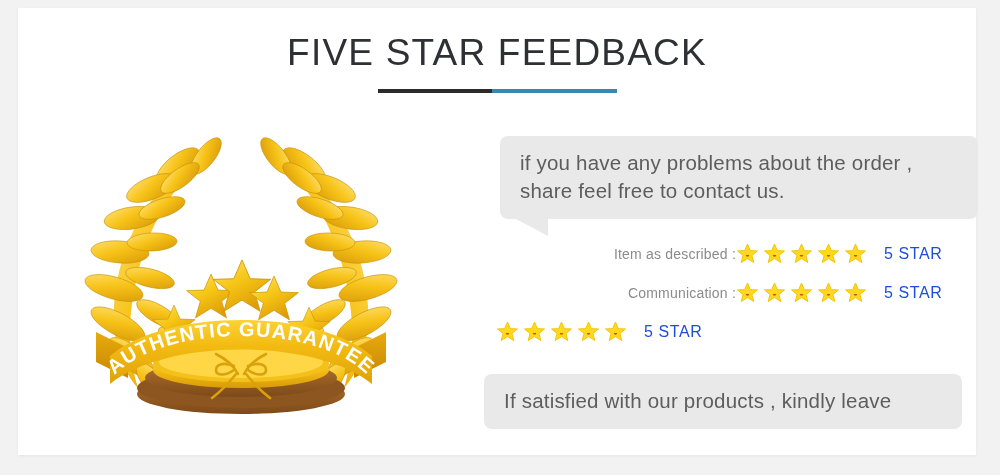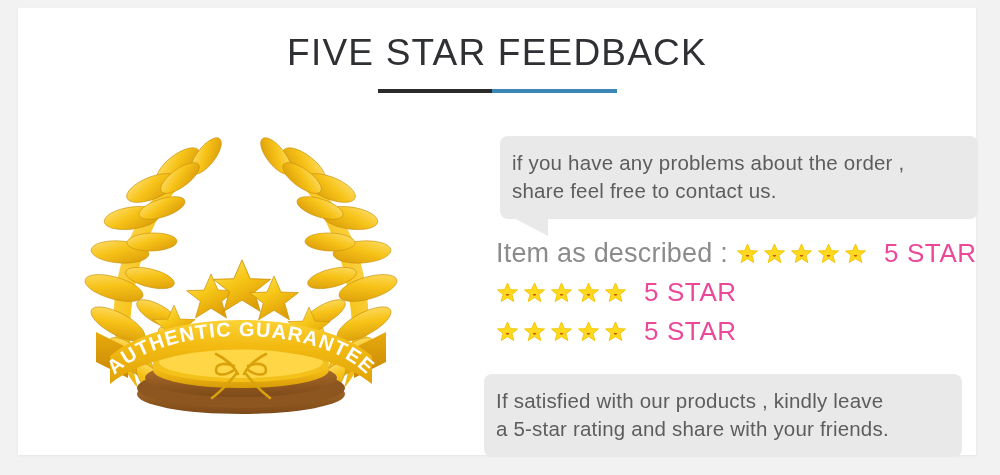--- a/index.html
+++ b/index.html
@@ -76,21 +76,21 @@
 
   
   .bubble {
     position: absolute;
     background: #e9e9e9;
     border-radius: 8px;
     color: #5d5d5d;
     font-size: 20.5px;
     line-height: 28px;
     letter-spacing: 0.2px;
-    padding: 13px 18px 14px 12px;
+    padding: 13px 18px 14px 20px;
     font-family: "Liberation Sans", sans-serif;
   }
   .bubble-top {
     left: 22px;
     top: 10px;
     width: 478px;
   }
   .bubble-top::after {
     content: "";
     position: absolute;
@@ -115,35 +115,36 @@
     top: 108px;
     width: 482px;
   }
   .rating-row {
     display: flex;
     align-items: center;
     height: 39px;
   }
   .rating-label {
     width: 240px;
-    font-size: 27px;
+    font-size: 14px;
     color: #8b8b8b;
     letter-spacing: 0.2px;
     white-space: nowrap;
+    text-align: right;
   }
   .rating-stars {
     width: 148px;
     display: flex;
     align-items: center;
     gap: 4px;
   }
   .rating-stars svg { display: block; }
   .rating-value {
-    font-size: 26px;
-    color: #ec4899;
+    font-size: 16px;
+    color: #1d4ed8;
     letter-spacing: 0.6px;
     white-space: nowrap;
   }
 </style>
 </head>
 <body>
 
 <div class="page">
   <div class="card">
 
@@ -316,20 +317,21 @@
               </svg>
             <svg width="23" height="23" viewBox="0 0 24 24">
                 <path d="M12 2.2 L15 9 L22.4 9.3 L16.6 14.1 L18.6 21.4 L12 17.3 L5.4 21.4 L7.4 14.1 L1.6 9.3 L9 9 Z" fill="#ffd91f" stroke="#f0c400" stroke-width="1" stroke-linejoin="round"></path>
                 <path d="M10.2 13.6 h3.6 a1.8 1.8 0 0 1 -3.6 0 z" fill="#c8560a"></path>
               </svg>
           </span>
           <span class="rating-value">5 STAR</span>
         </div>
 
         <div class="rating-row">
+          <span class="rating-label">Communication :</span>
           <span class="rating-stars">
             <svg width="23" height="23" viewBox="0 0 24 24">
                 <path d="M12 2.2 L15 9 L22.4 9.3 L16.6 14.1 L18.6 21.4 L12 17.3 L5.4 21.4 L7.4 14.1 L1.6 9.3 L9 9 Z" fill="#ffd91f" stroke="#f0c400" stroke-width="1" stroke-linejoin="round"></path>
                 <path d="M10.2 13.6 h3.6 a1.8 1.8 0 0 1 -3.6 0 z" fill="#c8560a"></path>
               </svg>
             <svg width="23" height="23" viewBox="0 0 24 24">
                 <path d="M12 2.2 L15 9 L22.4 9.3 L16.6 14.1 L18.6 21.4 L12 17.3 L5.4 21.4 L7.4 14.1 L1.6 9.3 L9 9 Z" fill="#ffd91f" stroke="#f0c400" stroke-width="1" stroke-linejoin="round"></path>
                 <path d="M10.2 13.6 h3.6 a1.8 1.8 0 0 1 -3.6 0 z" fill="#c8560a"></path>
               </svg>
             <svg width="23" height="23" viewBox="0 0 24 24">
@@ -371,18 +373,17 @@
                 <path d="M10.2 13.6 h3.6 a1.8 1.8 0 0 1 -3.6 0 z" fill="#c8560a"></path>
               </svg>
           </span>
           <span class="rating-value">5 STAR</span>
         </div>
 
       </div>
 
       <div class="bubble bubble-bottom">
         <span class="bubble-line">If satisfied with our products ,  kindly leave</span>
-        <span class="bubble-line">a 5-star rating and share with your friends.</span>
       </div>
 
     </div>
   </div>
 </div>
 
 </body></html>

